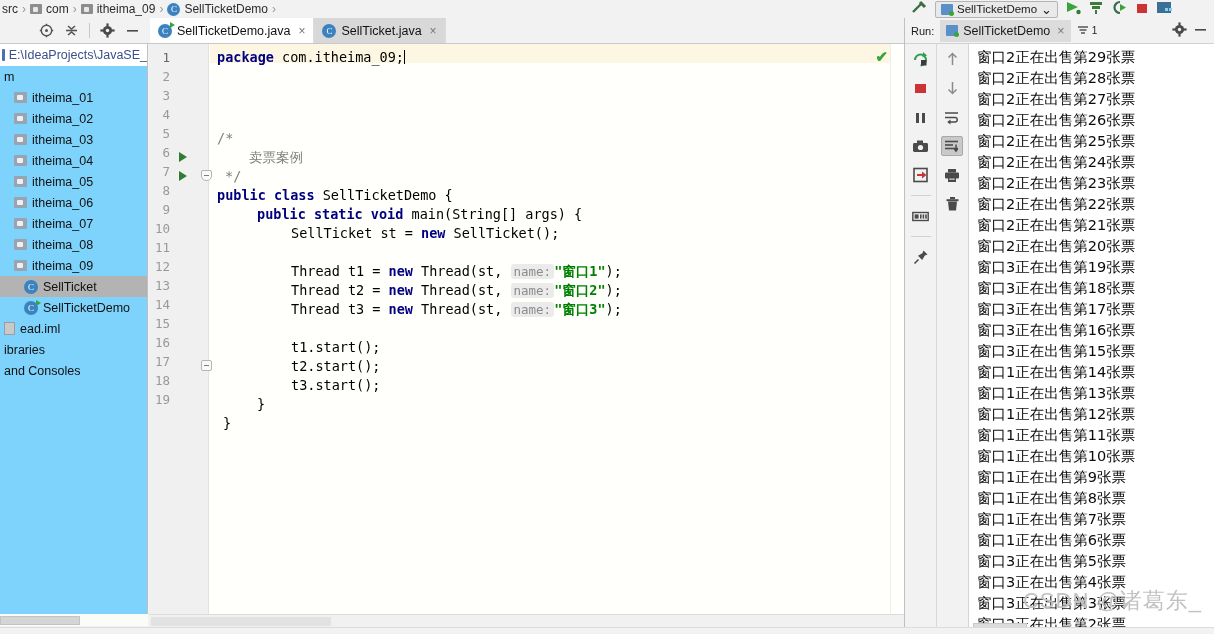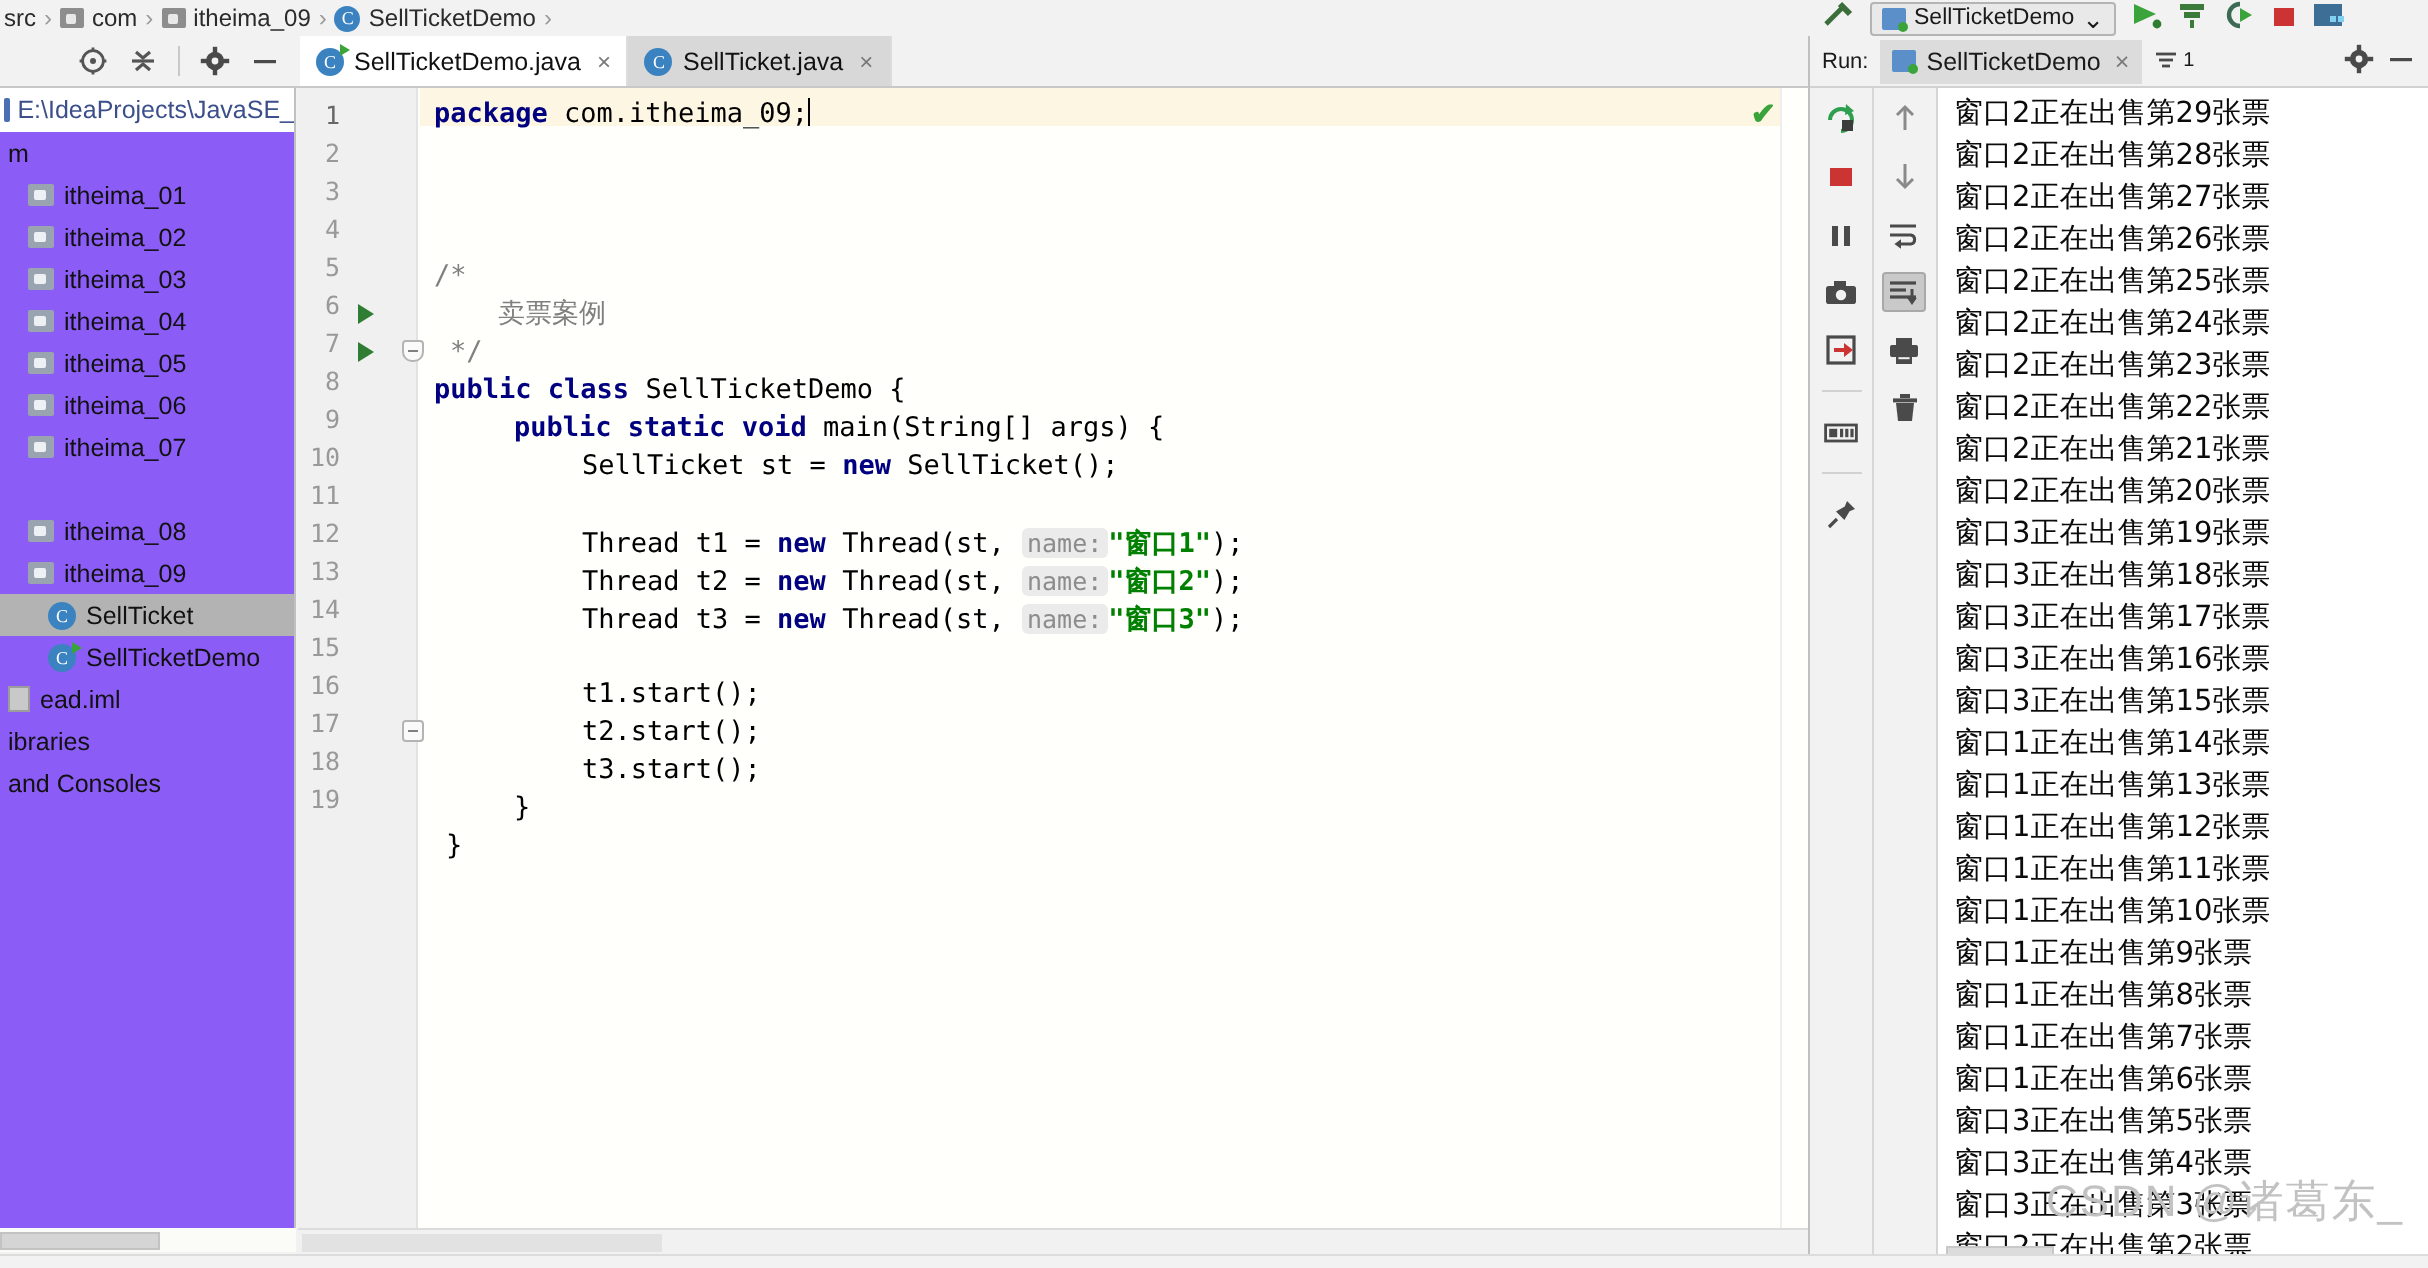--- a/index.html
+++ b/index.html
@@ -90,21 +90,21 @@
   }
   .ico-appcfg {
     width: 12px; height: 11px; background: #5b8fc9;
     border-radius: 1px; position: relative; display:inline-block;
   }
   .ico-appcfg::after{content:"";position:absolute;right:-1px;bottom:-1px;width:5px;height:5px;background:#3aa43a;border-radius:50%;}
 
   
   .tree {
     position: absolute; left: 0; top: 44px; width: 148px; height: 570px;
-    background: #8b5cf6; border-right: 1px solid #c0c0c0;
+    background: #7dd3fc; border-right: 1px solid #c0c0c0;
     overflow: hidden; font-size: 12.5px;
   }
   .tree-head {
     height: 22px; display: flex; align-items: center; gap: 4px;
     padding-left: 2px; color: #3b4f8a; white-space: nowrap;
     background: #ffffff;
   }
   .ico-proj{width:11px;height:12px;background:#4a6fb5;border-radius:1px;display:inline-block;}
   .tree-row {
     height: 21px; display: flex; align-items: center; gap: 5px;
@@ -412,21 +412,21 @@
           <span class="lbl">itheima_05</span>
         </div>
         <div class="tree-row" style="padding-left: 14px;">
           <span class="ico-pkg-s"></span>
           <span class="lbl">itheima_06</span>
         </div>
         <div class="tree-row" style="padding-left: 14px;">
           <span class="ico-pkg-s"></span>
           <span class="lbl">itheima_07</span>
         </div>
-        <div class="tree-row" style="padding-left: 14px; margin-top: 21px;">
+        <div class="tree-row" style="padding-left: 14px;">
           <span class="ico-pkg-s"></span>
           <span class="lbl">itheima_08</span>
         </div>
         <div class="tree-row" style="padding-left: 14px;">
           <span class="ico-pkg-s"></span>
           <span class="lbl">itheima_09</span>
         </div>
         <div class="tree-row sel" style="padding-left: 24px;">
           <span class="ico-cls">C</span>
           <span class="lbl">SellTicket</span>

